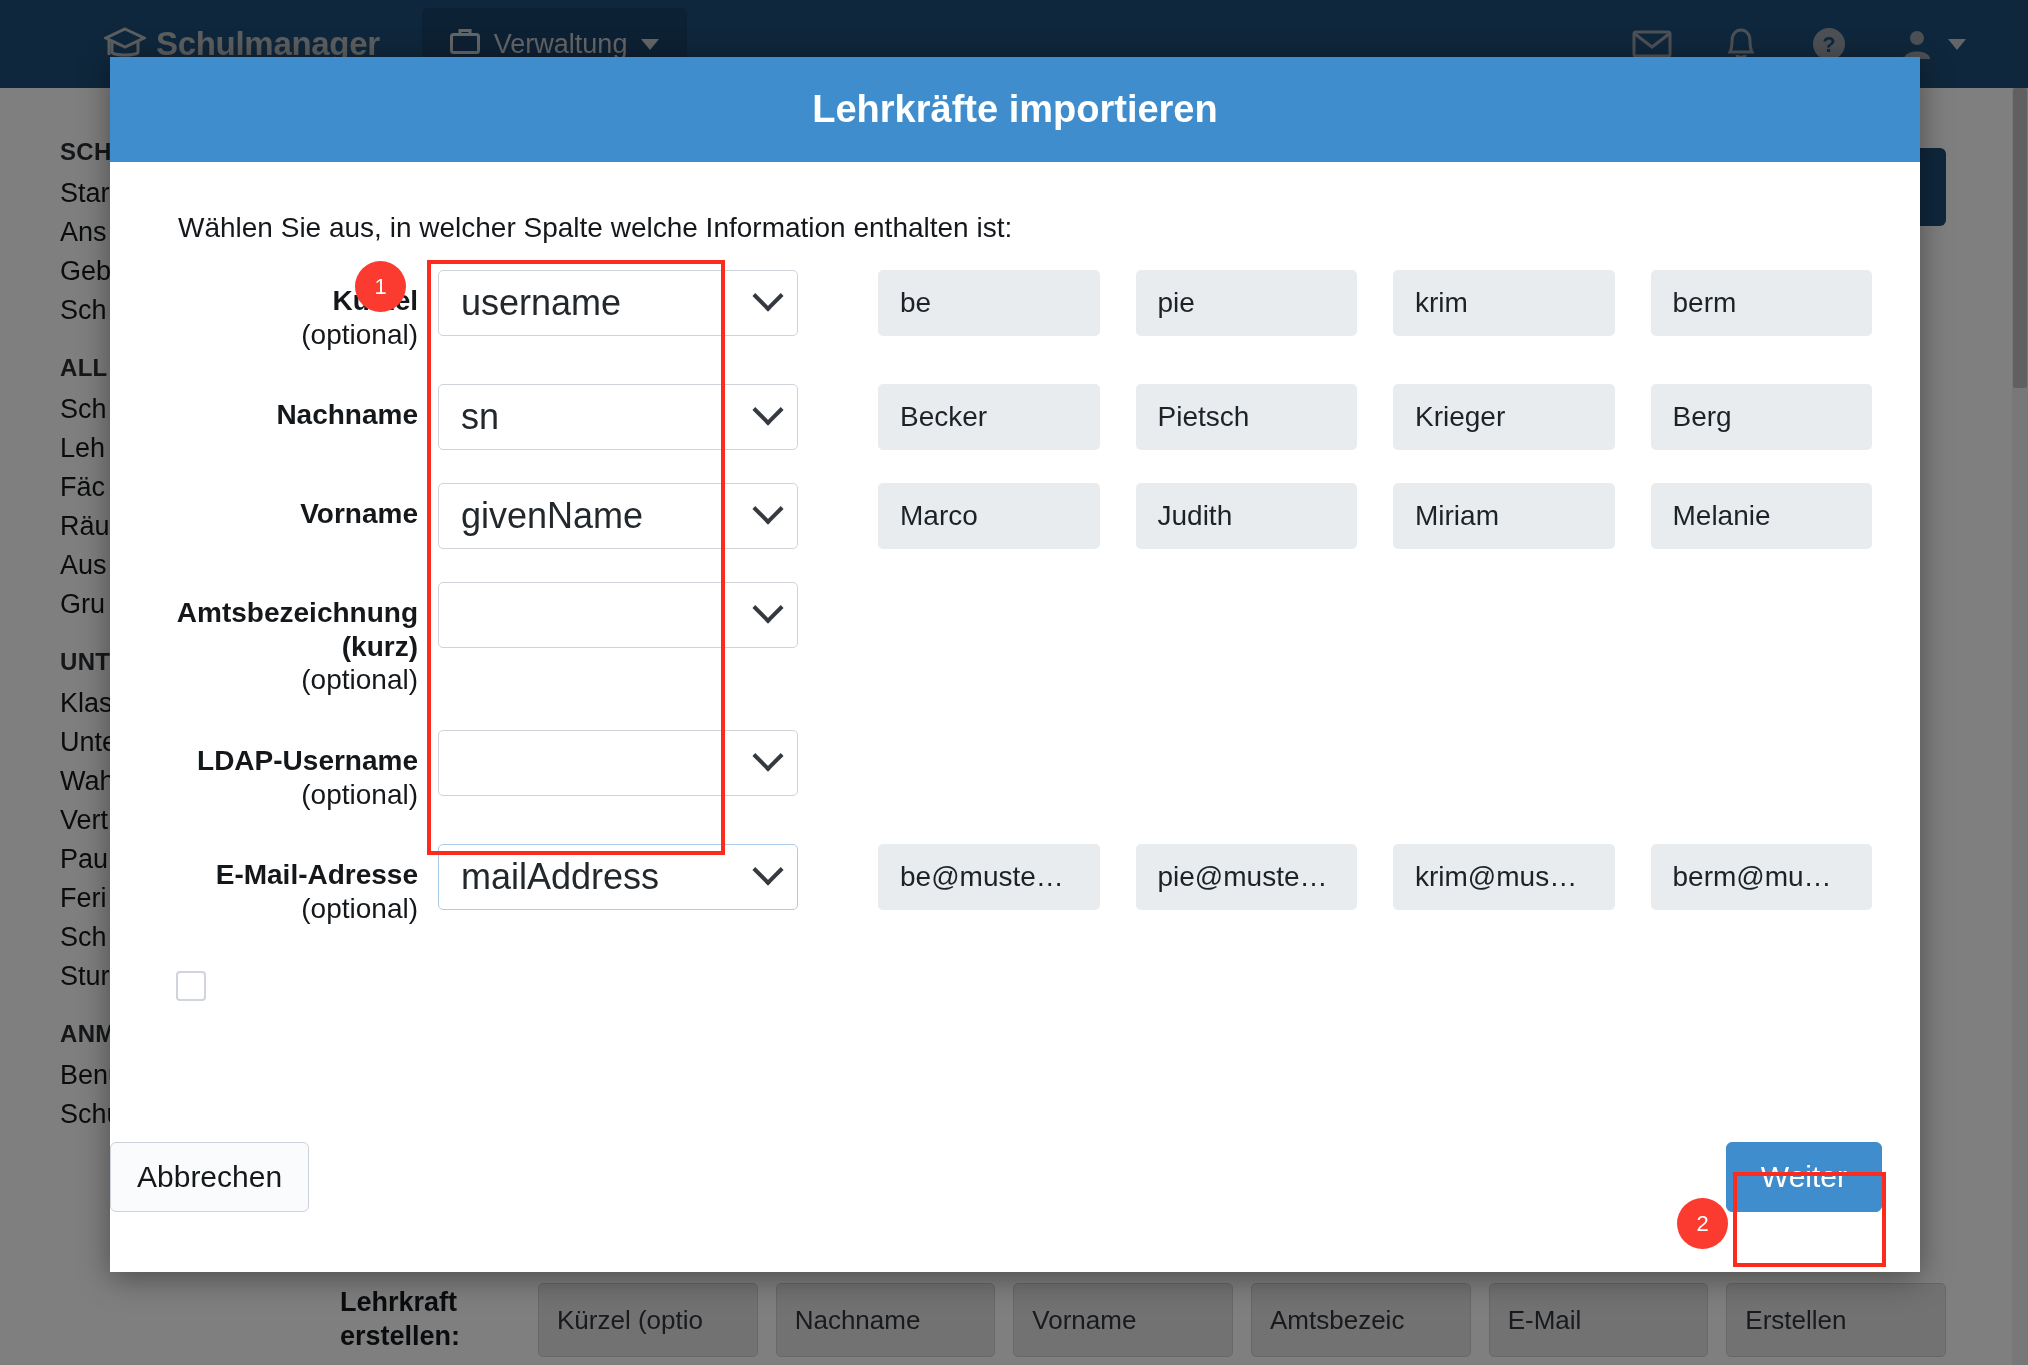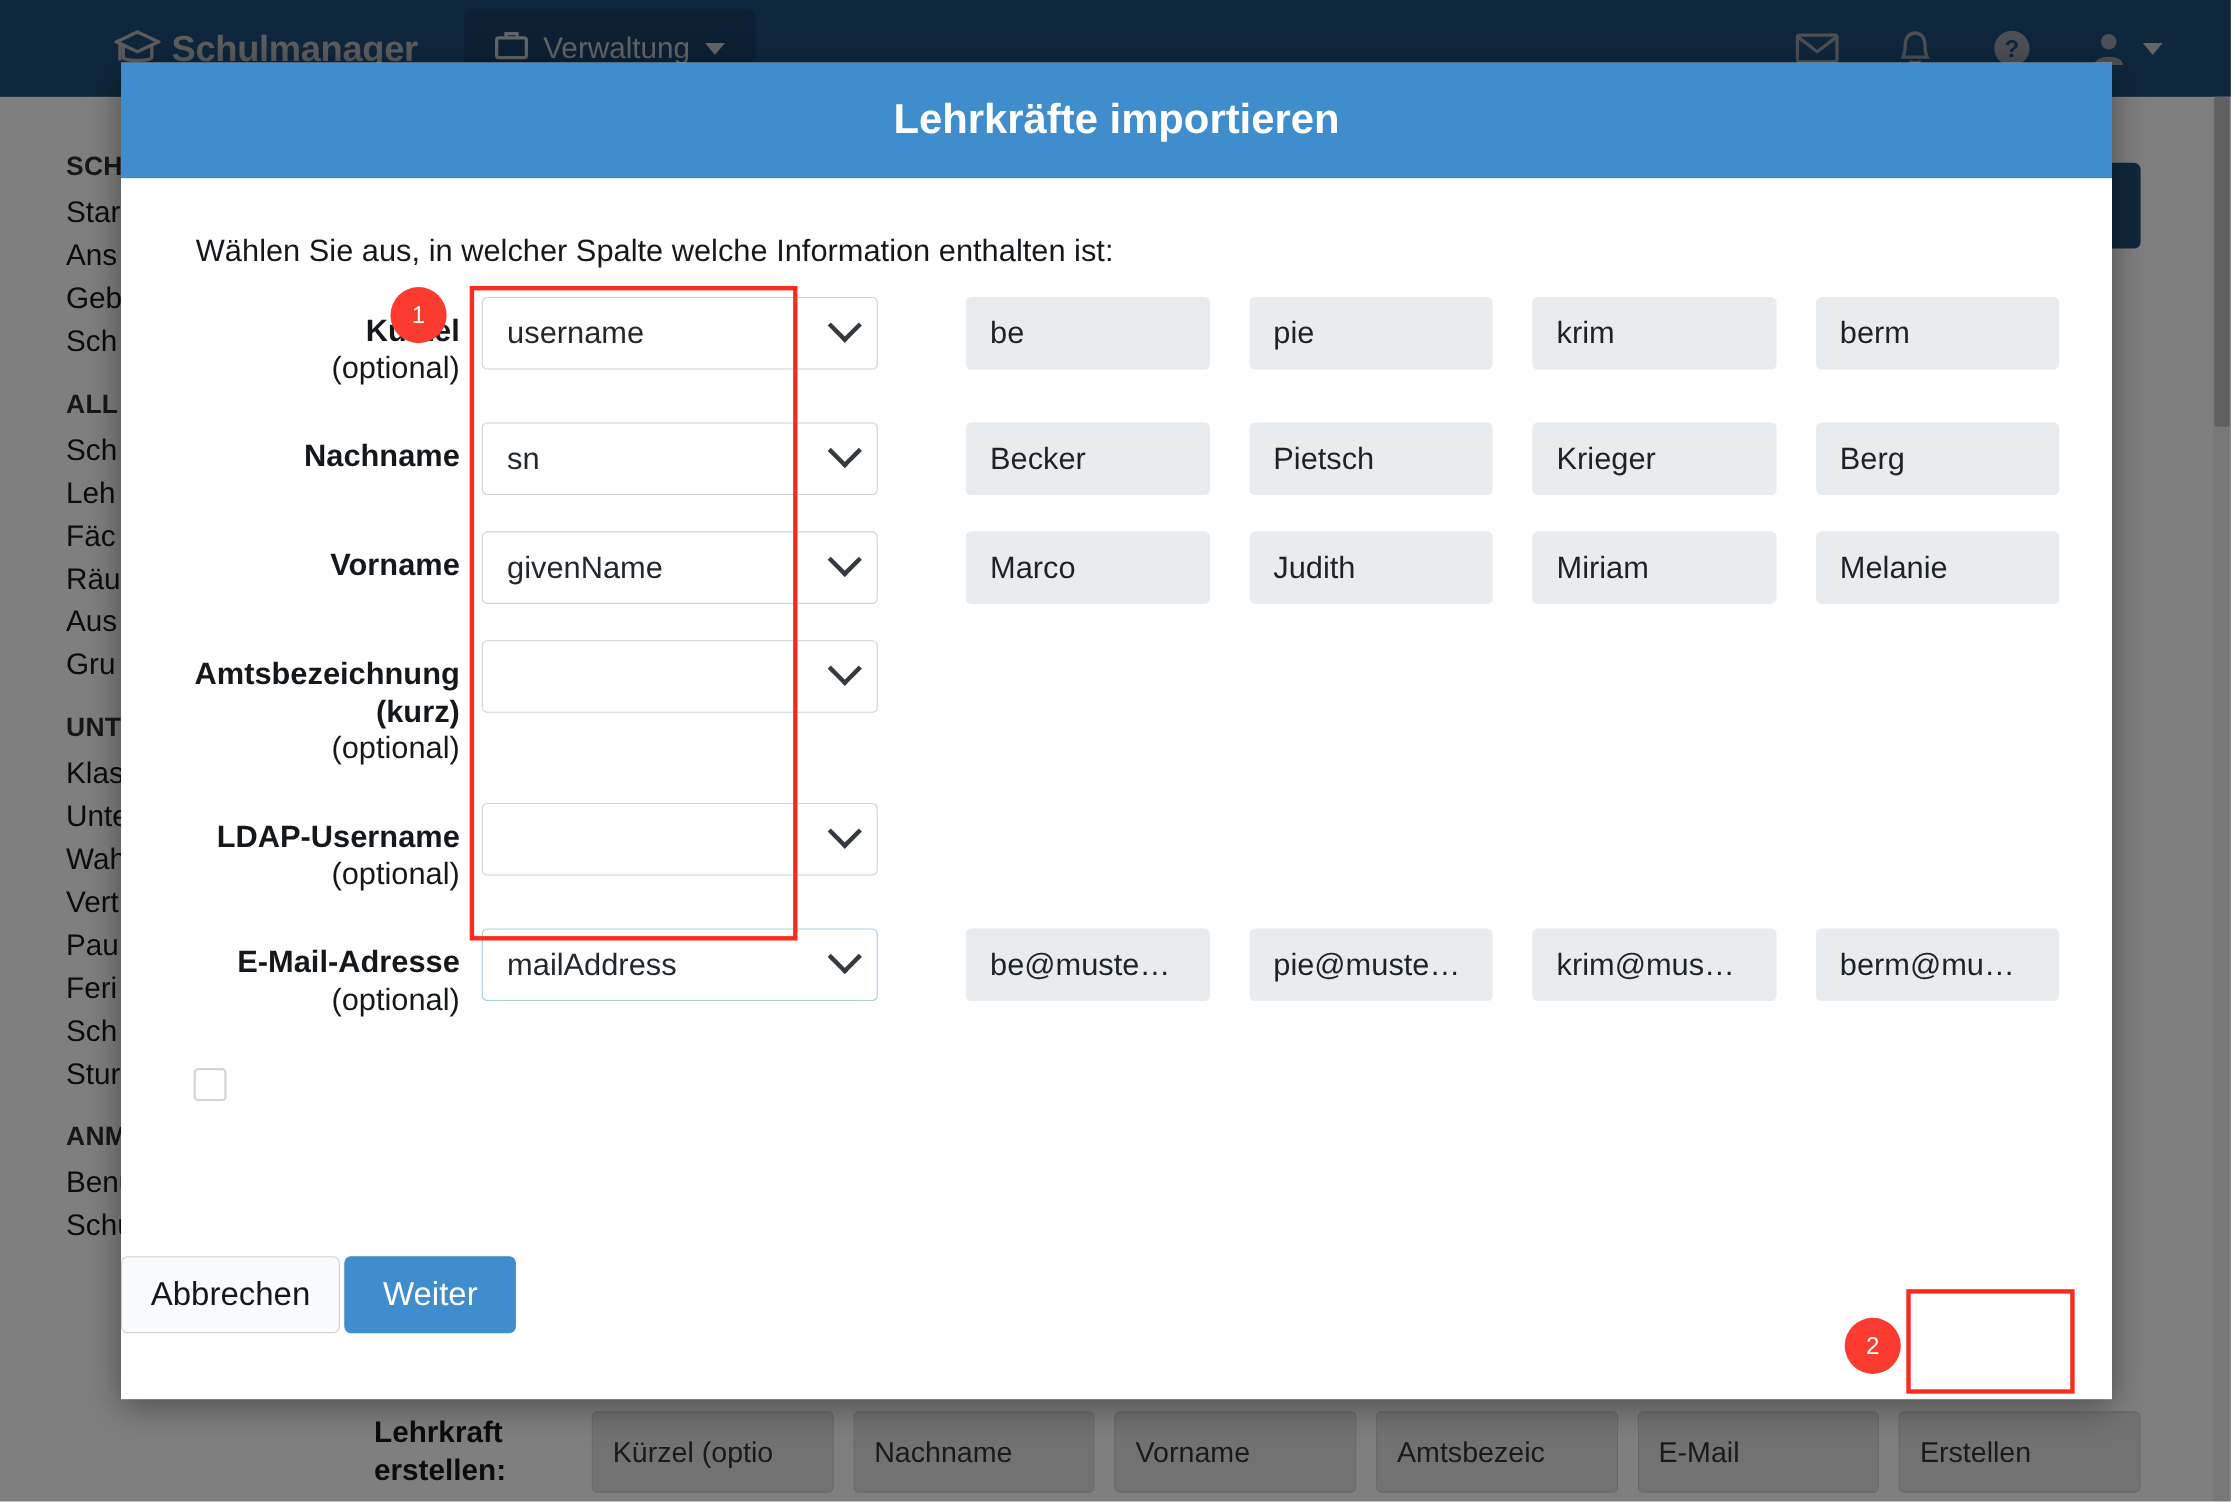--- a/index.html
+++ b/index.html
@@ -141,21 +141,21 @@
     text-align: right; font-size: 28px; font-weight: 700; color: #15181b;
     line-height: 1.2; padding-top: 14px;
   }
   .row-label .opt { display: block; font-weight: 400; }
   .select-box {
     height: 66px; width: 360px;
     border: 1px solid #ced4da; border-radius: 5px;
     background: #fff;
     display: flex; align-items: center; justify-content: space-between;
     padding: 0 18px 0 22px;
-    font-size: 28px; color: #23282d;
+    font-size: 36px; color: #23282d;
     cursor: pointer;
   }
   .select-box.focused { border-color: #a9cdea; }
   .chev {
     width: 22px; height: 22px; flex: none;
     border-right: 4px solid #343a40; border-bottom: 4px solid #343a40;
     transform: rotate(45deg) translate(-5px,-5px);
   }
   .preview-cells { display: flex; gap: 36px; text-align: right; }
   .preview-cell {
@@ -201,22 +201,22 @@
   }
   #delete-checkbox {
     width: 30px; height: 30px; flex: none;
     border: 2px solid #cfd5da; border-radius: 4px; background: #fff;
     cursor: pointer;
   }
   #delete-label { color: #fb0d0d; font-size: 28px; font-weight: 700; }
 
   #modal-footer {
     height: 160px; flex: none;
-    display: flex; align-items: center; justify-content: flex-start;
-    padding: 0 38px 30px 0; gap: 4px;
+    display: flex; align-items: center; justify-content: space-between;
+    padding: 0 38px 30px 0; gap: 16px;
   }
   .btn {
     font-size: 30px; border-radius: 6px; cursor: pointer;
     display: flex; align-items: center; justify-content: center;
   }
   #cancel-button {
     background: #fafbfc; border: 1px solid #ccd2d8; color: #15181b;
     padding: 18px 26px; min-width: 182px; height: 70px;
   }
   #next-button {

